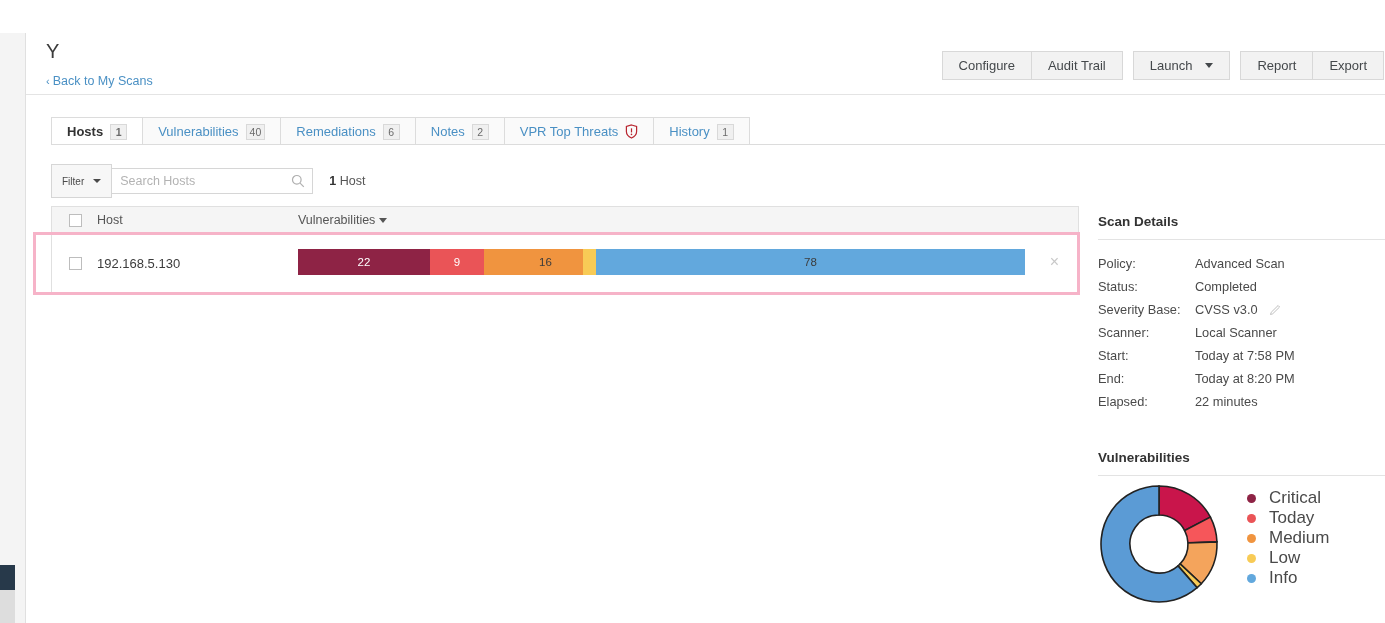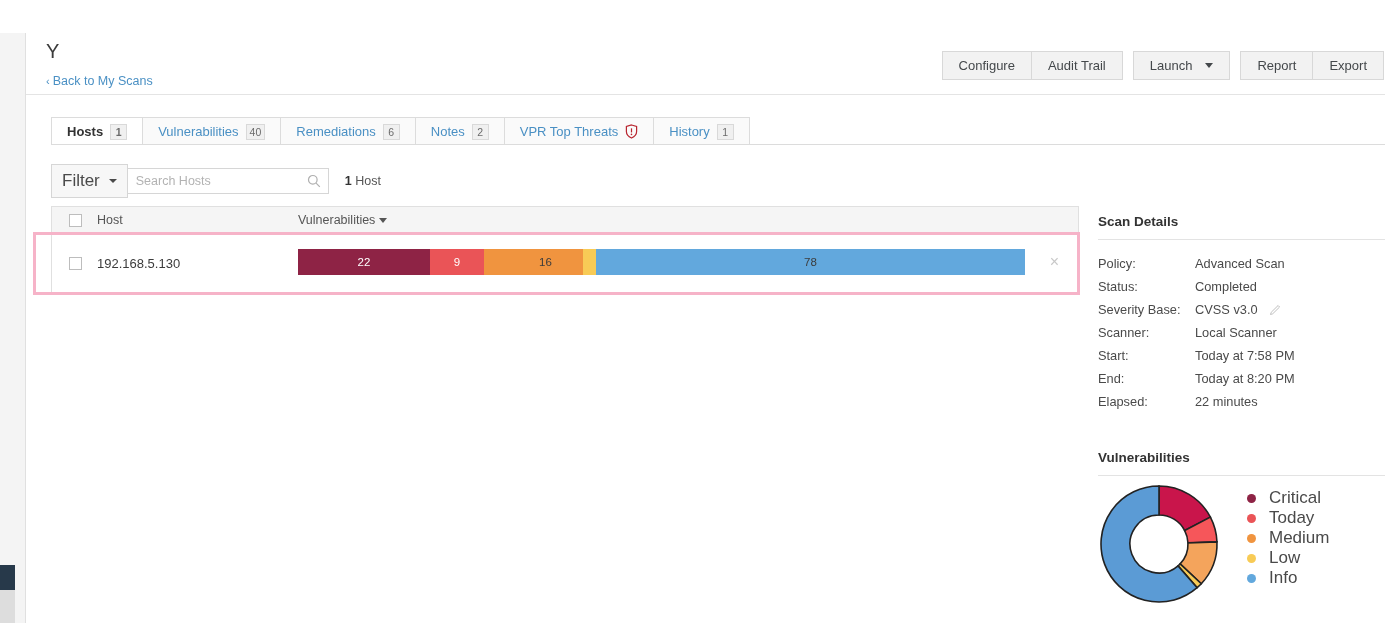--- a/index.html
+++ b/index.html
@@ -102,22 +102,22 @@
     min-width: 17px; height: 16px; padding: 0 3px; line-height: 14px; text-align: center;
   }
   .tabs-underline {
     position: absolute; left: 51px; top: 144px; width: 1334px; height: 1px; background: #dcdcdc;
   }
   .shield-icon { width: 13px; height: 15px; display: block; }
 
   
   .filter-bar { position: absolute; left: 51px; top: 164px; display: flex; align-items: center; }
   .filter-btn {
-    height: 34px; border: 1px solid #d6d6d6; background: #f7f7f7; font-size: 17px;
-    color: #4a4a4a; padding: 0 10px; display: flex; align-items: center; cursor: pointer;
+    height: 18px; border: 1px solid #d6d6d6; background: #f7f7f7; font-size: 10px;
+    color: #4a4a4a; padding: 16px 10px; display: flex; align-items: center; cursor: pointer;
   }
   .filter-btn .caret-down { margin-left: 9px; border-top-color: #4a4a4a; border-width: 4px; border-top-width: 4.5px; }
   .search-wrap {
     height: 26px; width: 201px; border: 1px solid #d6d6d6; border-left: none; background: #fff;
     display: flex; align-items: center; position: relative;
   }
   .search-input {
     border: none; outline: none; font-size: 12.5px; color: #444; width: 168px;
     padding-left: 8px; background: transparent; font-family: "Liberation Sans", sans-serif;
   }

